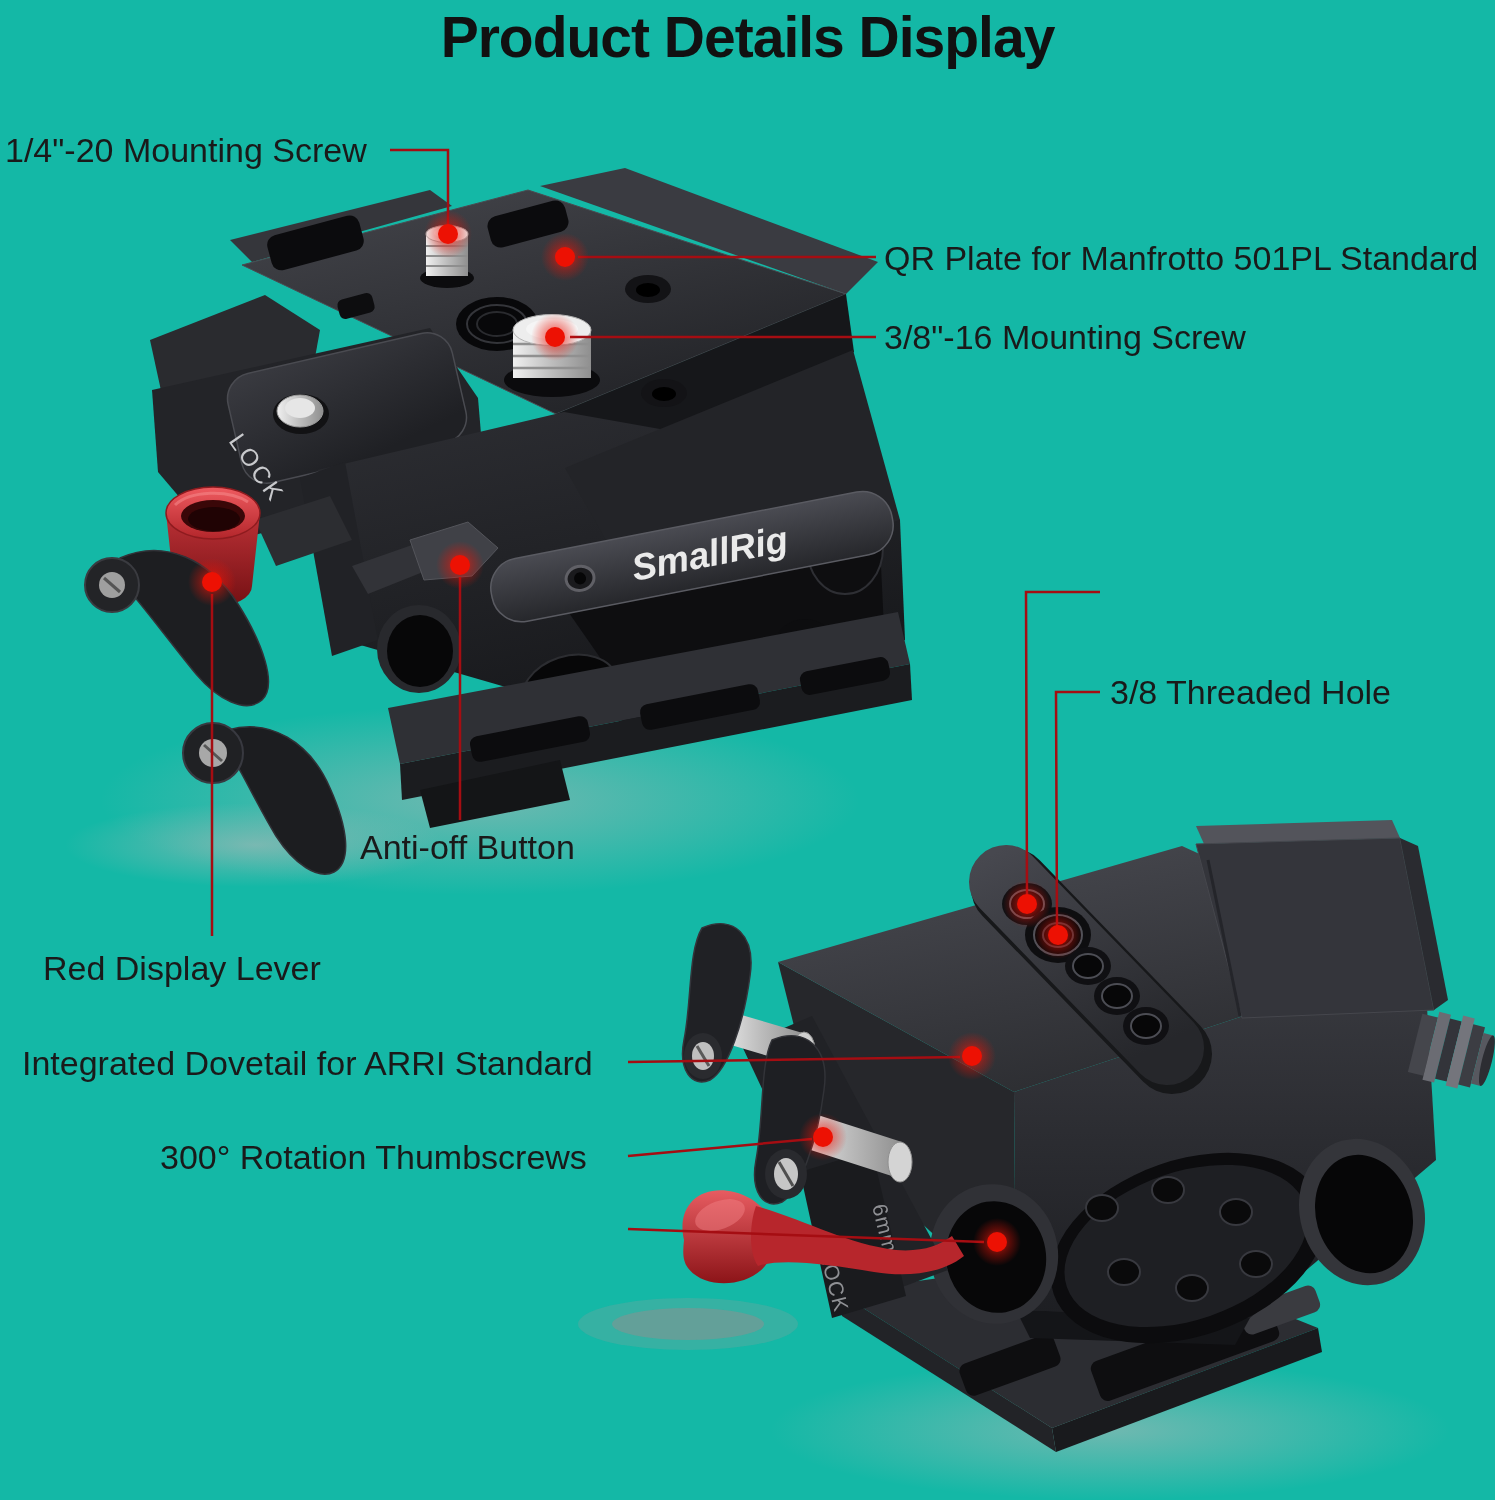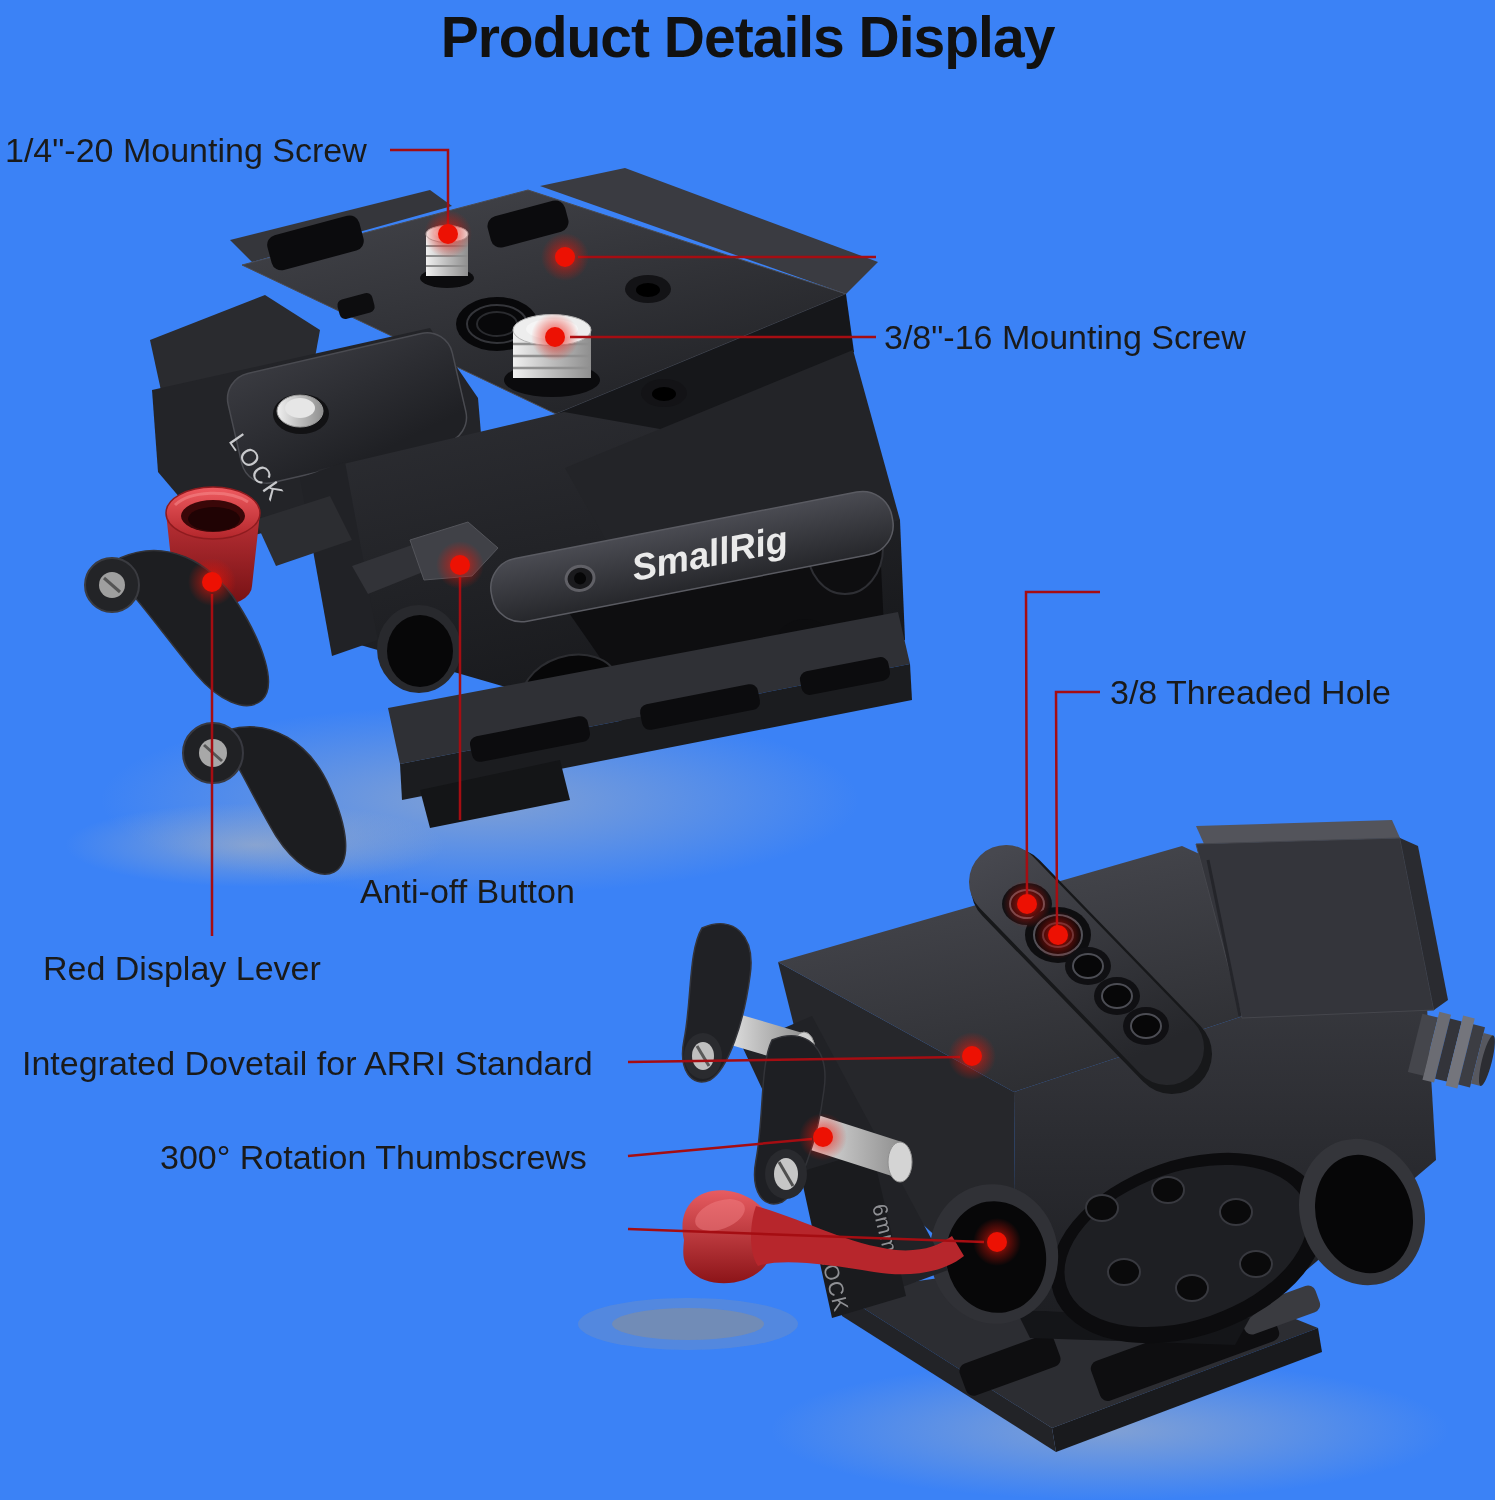--- a/index.html
+++ b/index.html
@@ -1,17 +1,17 @@
 <!DOCTYPE html>
 <html><head>
 <meta charset="utf-8">
 <style>
   html,body{margin:0;padding:0;background:#ffffff;}
   .stage{
-    position:relative;width:1495px;height:1500px;background:#3b82f6;
+    position:relative;width:1495px;height:1500px;background:#14b8a6;
     font-family:"Liberation Sans", sans-serif;overflow:hidden;
   }
   .art{position:absolute;left:0;top:0;width:1495px;height:1500px;}
   .title{
     position:absolute;left:0;right:0;top:4px;margin:0;text-align:center;
     font-size:57px;font-weight:700;letter-spacing:-1px;color:#111111;
     font-family:"Liberation Sans", sans-serif;
   }
   .label{
     position:absolute;font-size:34px;line-height:1.05;color:#1a1a1a;
@@ -346,19 +346,20 @@
           <circle r="10" fill="#ed1103"></circle>
         </g>
       <g transform="translate(997 1242)">
           <circle r="24" fill="url(#dotGlow)"></circle>
           <circle r="10" fill="#ed1103"></circle>
         </g>
     </g>
   </svg>
 
   <div class="label" style="left:5px;top:133px">1/4"-20 Mounting Screw</div>
+  <div class="label" style="left:884px;top:241px">QR Plate for Manfrotto 501PL Standard</div>
   <div class="label" style="left:884px;top:320px">3/8"-16 Mounting Screw</div>
   <div class="label" style="left:1110px;top:675px">3/8 Threaded Hole</div>
-  <div class="label" style="left:360px;top:874px">Anti-off Button</div>
+  <div class="label" style="left:360px;top:830px">Anti-off Button</div>
   <div class="label" style="left:43px;top:951px">Red Display Lever</div>
   <div class="label" style="left:22px;top:1046px">Integrated Dovetail for ARRI Standard</div>
   <div class="label" style="left:160px;top:1140px">300° Rotation Thumbscrews</div>
 </div>
 
 </body></html>

